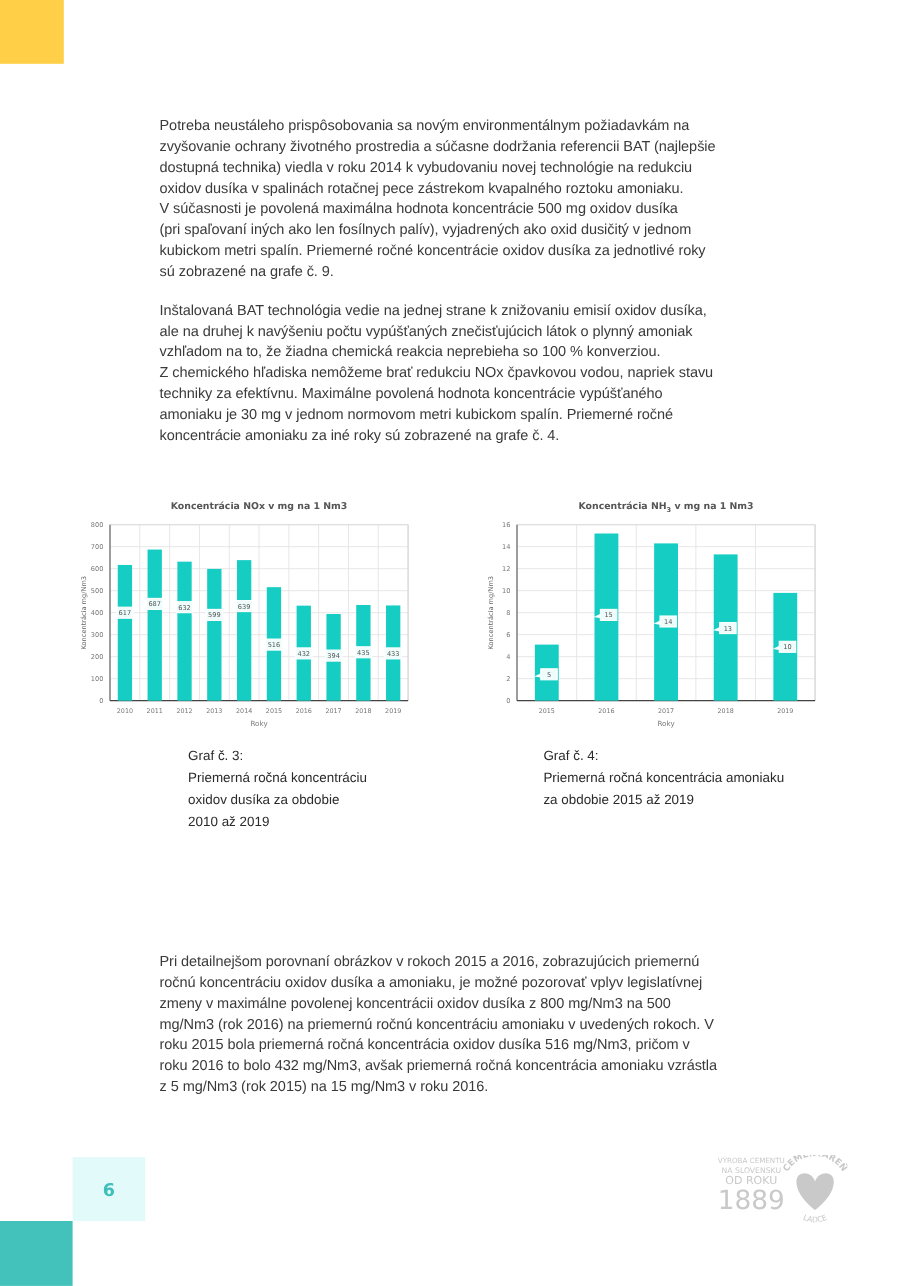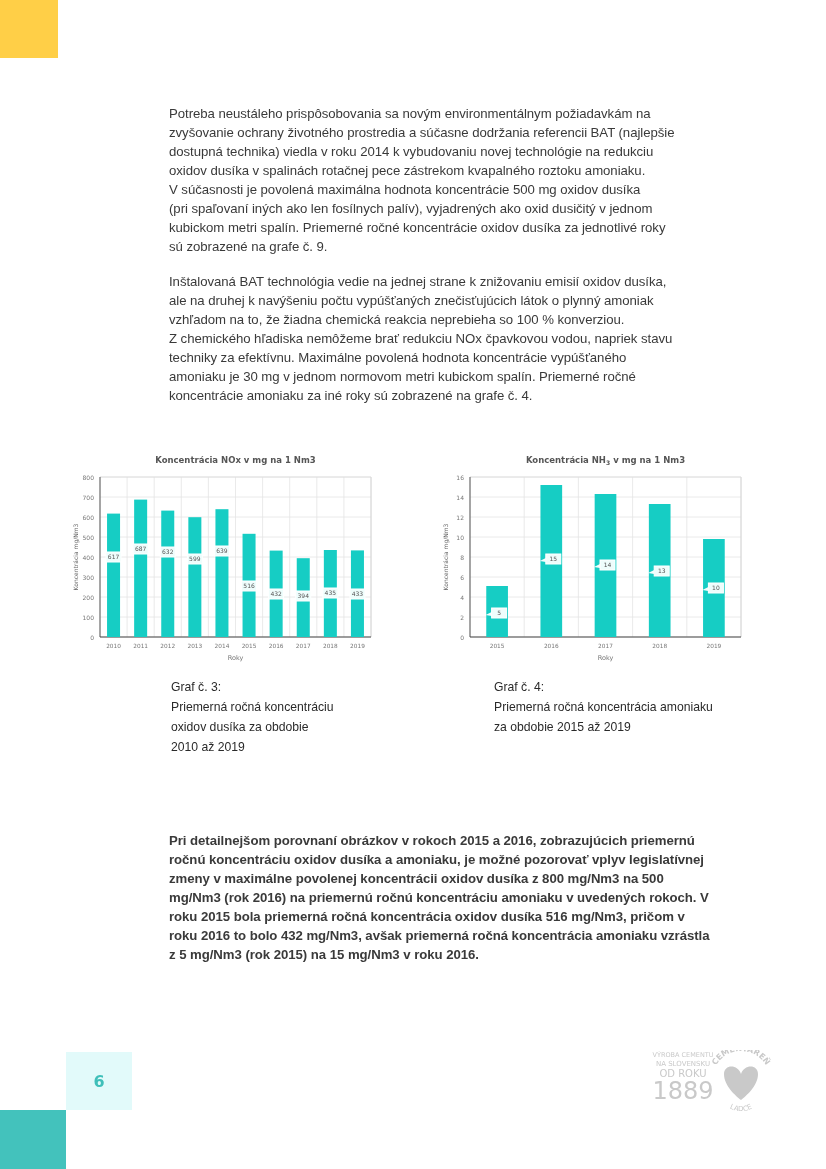--- a/index.html
+++ b/index.html
@@ -5,24 +5,24 @@
     html, body { margin: 0; padding: 0; background: #ffffff; }
     body { width: 826px; height: 1169px; position: relative; overflow: hidden;
            font-family: "Liberation Sans", "DejaVu Sans", sans-serif; color: #3c3c3c; }
     .corner-yellow { position: absolute; left: 0; top: 0; width: 58px; height: 58px; background: #ffcf47; }
     .corner-teal { position: absolute; left: 0; top: 1110px; width: 66px; height: 59px; background: #43c2bc; }
     .page-num-box { position: absolute; left: 66px; top: 1052px; width: 66px; height: 58px; background: #e2fafa;
                     display: flex; align-items: center; justify-content: center; }
     .page-num { color: #3fbfb9; font-weight: bold; font-size: 16px; font-family: "DejaVu Sans", sans-serif; }
     .para { position: absolute; left: 145px; width: 560px; font-size: 13.2px; line-height: 19px; color: #3a3a3a;
             letter-spacing: -0.05px; }
-    .para .line { display: block; white-space: nowrap; margin-left: 24px; }
+    .para .line { display: block; white-space: nowrap; }
     .p1 { top: 104px; }
     .p2 { top: 272px; }
-    .p3 { top: 831px; font-weight: bold; }
+    .p3 { top: 864px; }
     .caption { position: absolute; font-size: 12.2px; line-height: 20px; color: #2a2a2a; margin-left: 26px; }
     .caption .line { display: block; white-space: nowrap; }
     .cap1 { left: 145px; top: 677px; }
     .cap2 { left: 468px; top: 677px; }
     .chart { position: absolute; }
     .chart svg { display: block; overflow: visible; }
     .chart-nox { left: 60px; top: 452px; width: 320px; height: 215px; }
     .chart-nh3 { left: 440px; top: 452px; width: 310px; height: 215px; }
     .logo { position: absolute; left: 636px; top: 1050px; width: 150px; height: 60px; }
     .logo-text { position: absolute; color: #c9c9c9; font-family: "DejaVu Sans", sans-serif; text-align: center; white-space: nowrap; margin-left: 16px; }

